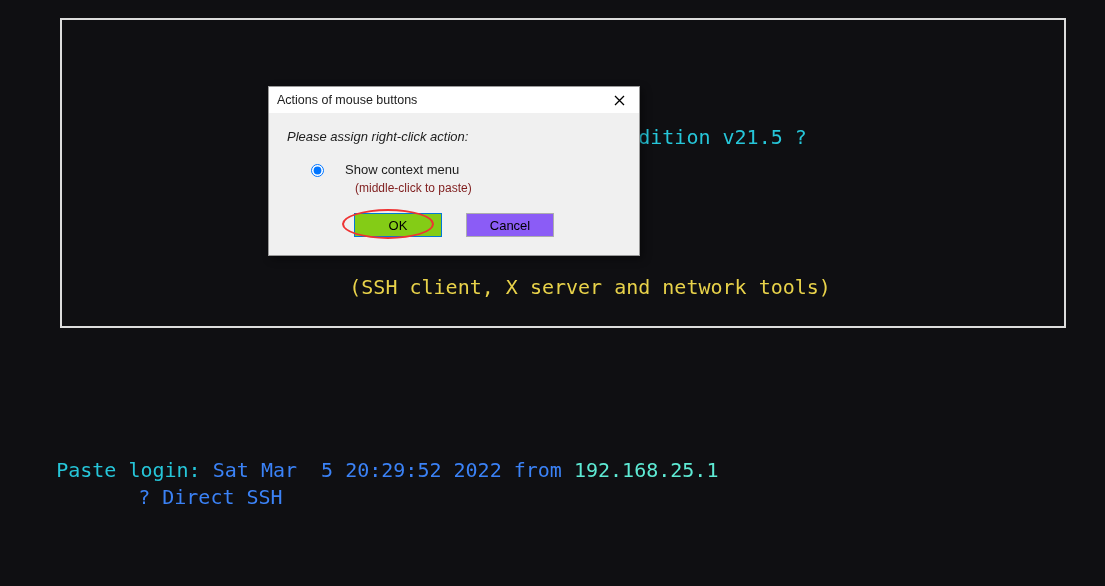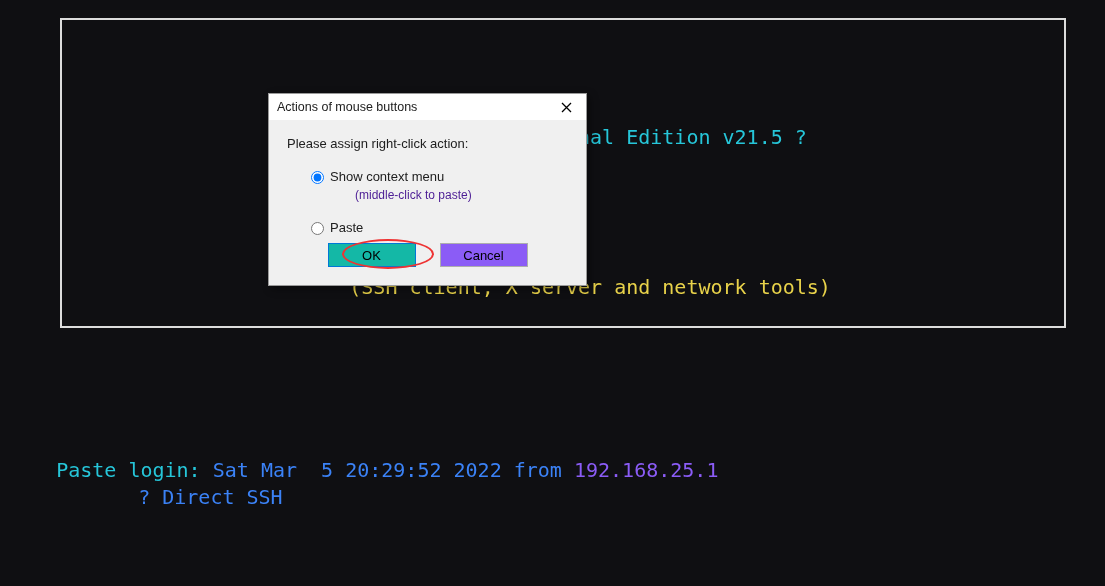--- a/index.html
+++ b/index.html
@@ -21,35 +21,35 @@
     width: 1006px;
     height: 310px;
     border: 2px solid #dcdcdc;
     padding: 12px 22px 12px 28px;
     white-space: pre;
   }
   .banner .center { text-align: center; white-space: pre; }
   .cyan   { color: #26c6d9; }
   .yellow { color: #e8d24a; }
   .white  { color: #3b82f6; }
-  .magenta{ color: #8b5cf6; }
+  .magenta{ color: #5eead4; }
 
   .below {
     position: absolute;
     left: 8px;
     top: 365px;
     white-space: pre;
   }
 
   
   .dialog {
     position: absolute;
     left: 268px;
-    top: 93px;
-    width: 319px;
+    top: 86px;
+    width: 372px;
     background: #f0f0f0;
     border: 1px solid #9a9a9a;
     font-family: "Segoe UI","Tahoma",sans-serif;
     font-size: 13px;
     color: #202020;
     line-height: normal;
     box-shadow: 3px 3px 8px rgba(0,0,0,0.4);
   }
   .dlg-titlebar {
     display: flex;
@@ -62,44 +62,44 @@
   .dlg-close {
     width: 28px;
     height: 18px;
     display: flex;
     align-items: center;
     justify-content: center;
     font-size: 14px;
     cursor: pointer;
   }
   .dlg-body { padding: 16px 18px 18px 18px; }
-  .dlg-instruction { margin-bottom: 18px; }
+  .dlg-instruction { margin-bottom: 18px; font-style: italic; }
   .radio-group { padding-left: 24px; }
-  .radio-row { display: flex; align-items: center; gap: 6px; margin-bottom: 4px; }
+  .radio-row { display: flex; align-items: center; gap: 21px; margin-bottom: 4px; }
   .radio-row input { margin-top: 2px; }
-  .radio-sub { font-size: 12px; color: #4c1d95; padding-left: 44px; margin-bottom: 18px; }
+  .radio-sub { font-size: 12px; color: #7f1d1d; padding-left: 44px; margin-bottom: 18px; }
   .dlg-buttons {
     display: flex;
     justify-content: center;
     gap: 24px;
     margin-top: 8px;
     position: relative;
   }
   .dlg-btn {
     width: 88px;
     height: 24px;
     background: #8b5cf6;
     border: 1px solid #adadad;
     font-family: inherit;
     font-size: 13px;
     cursor: pointer;
   }
   .dlg-btn.default {
     border: 1px solid #0078d7;
-    background: #14b8a6;
+    background: #84cc16;
   }
   .red-ring {
     position: absolute;
     border: 2.5px solid #e33;
     border-radius: 50%;
     width: 92px;
     height: 30px;
     left: 55px;
     top: -4px;
     pointer-events: none;
@@ -145,24 +145,20 @@
   <div class="dlg-body">
     <div class="dlg-instruction">Please assign right-click action:</div>
 
     <div class="radio-group">
       <label class="radio-row">
         <input type="radio" name="rc" checked="" style="">
         <span>Show context menu</span>
       </label>
       <div class="radio-sub">(middle-click to paste)</div>
 
-      <label class="radio-row">
-        <input type="radio" name="rc" style="">
-        <span>Paste</span>
-      </label>
     </div>
 
     <div class="dlg-buttons">
       <div class="red-ring"></div>
       <button class="dlg-btn default">OK</button>
       <button class="dlg-btn">Cancel</button>
     </div>
   </div>
 </div>
 

